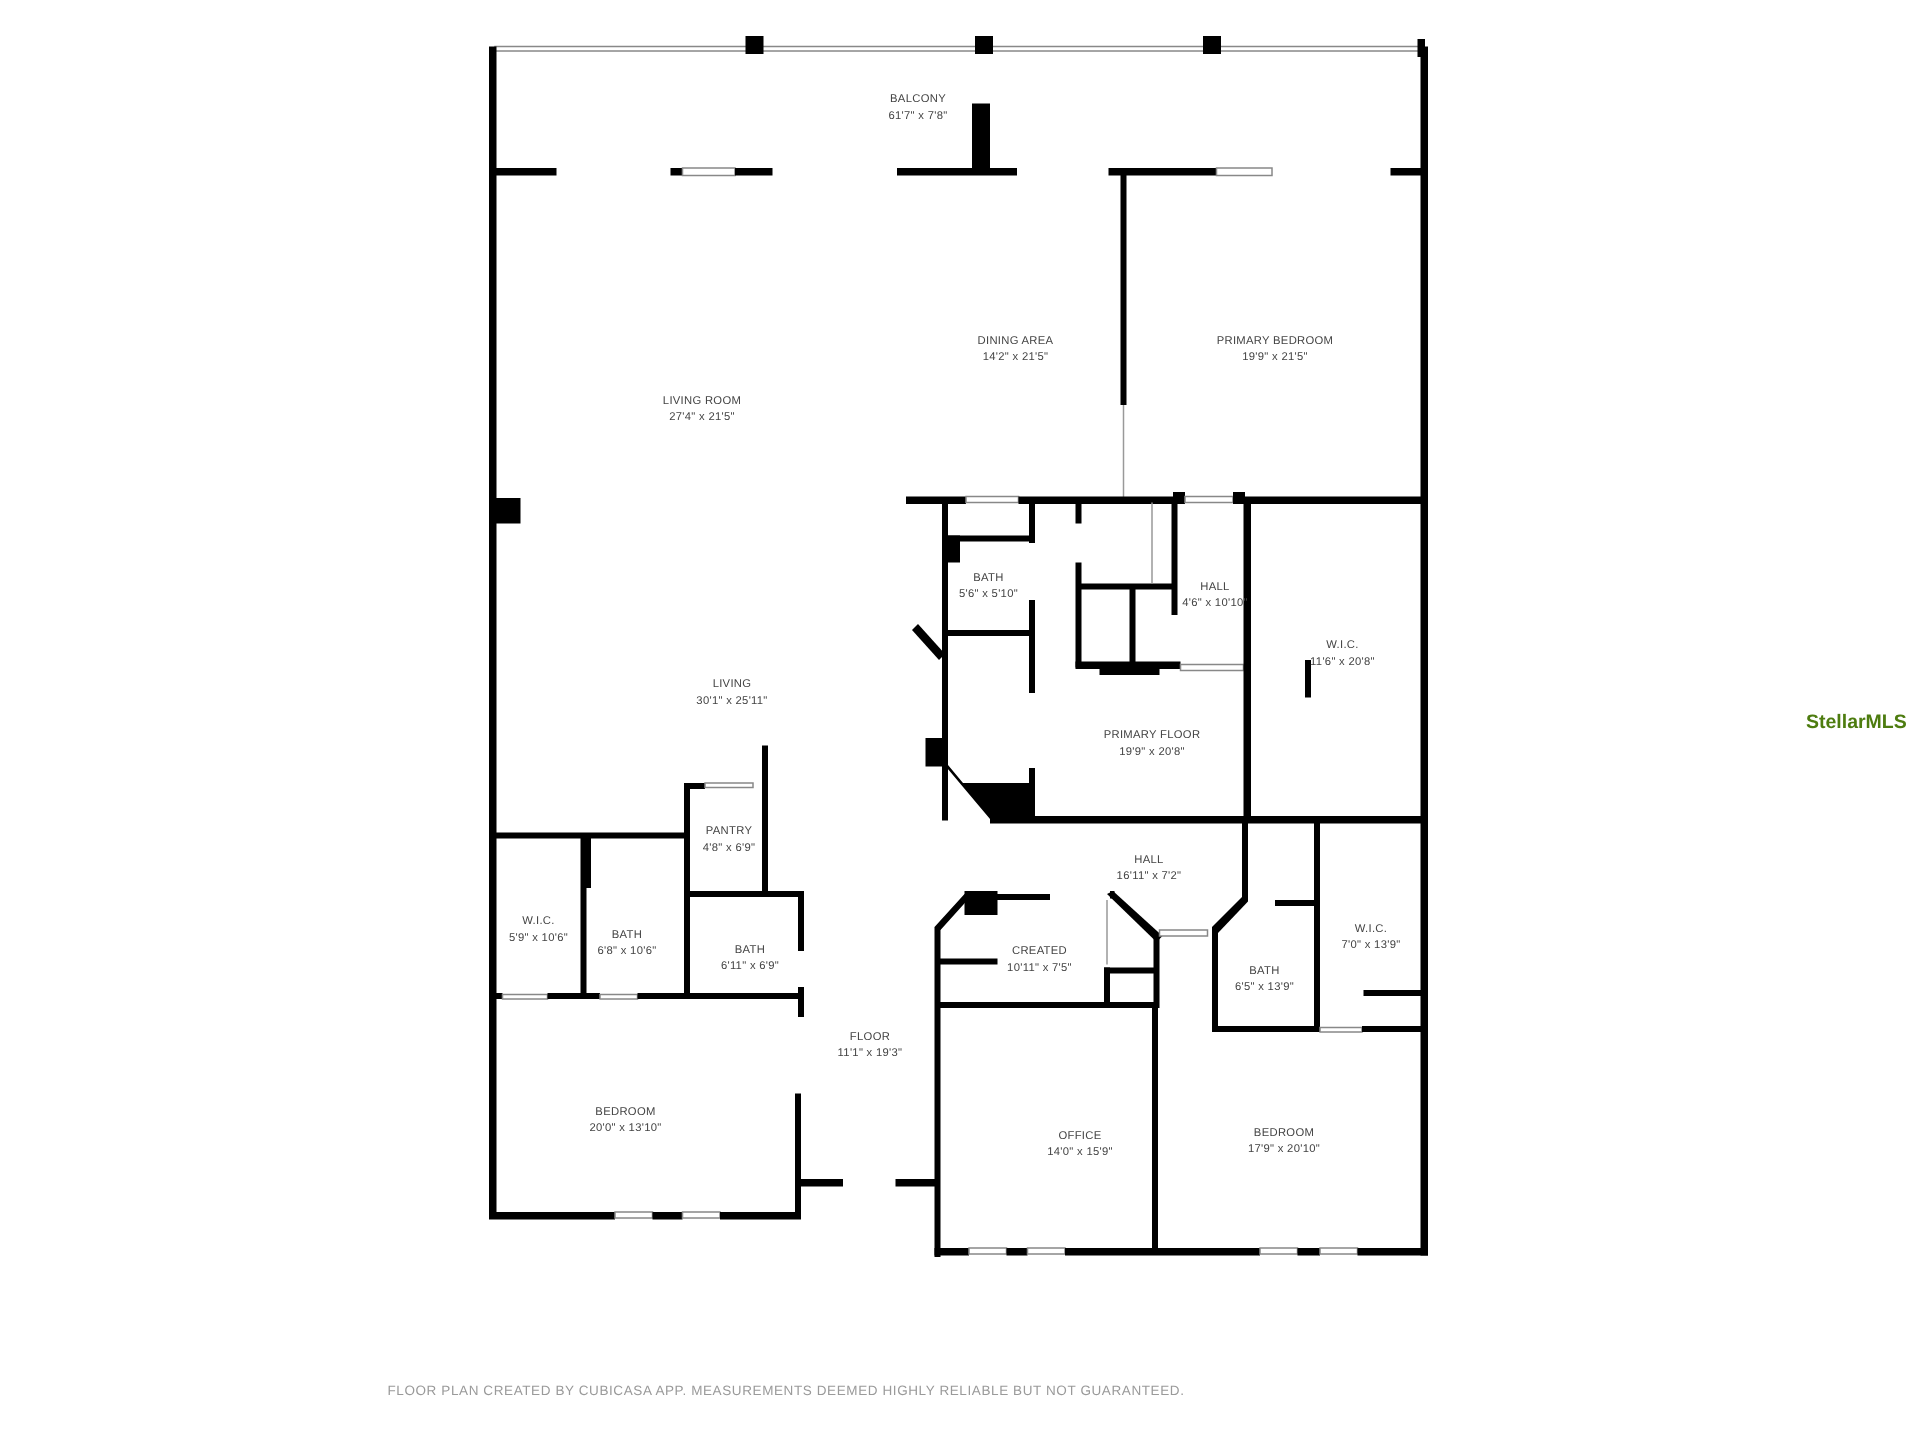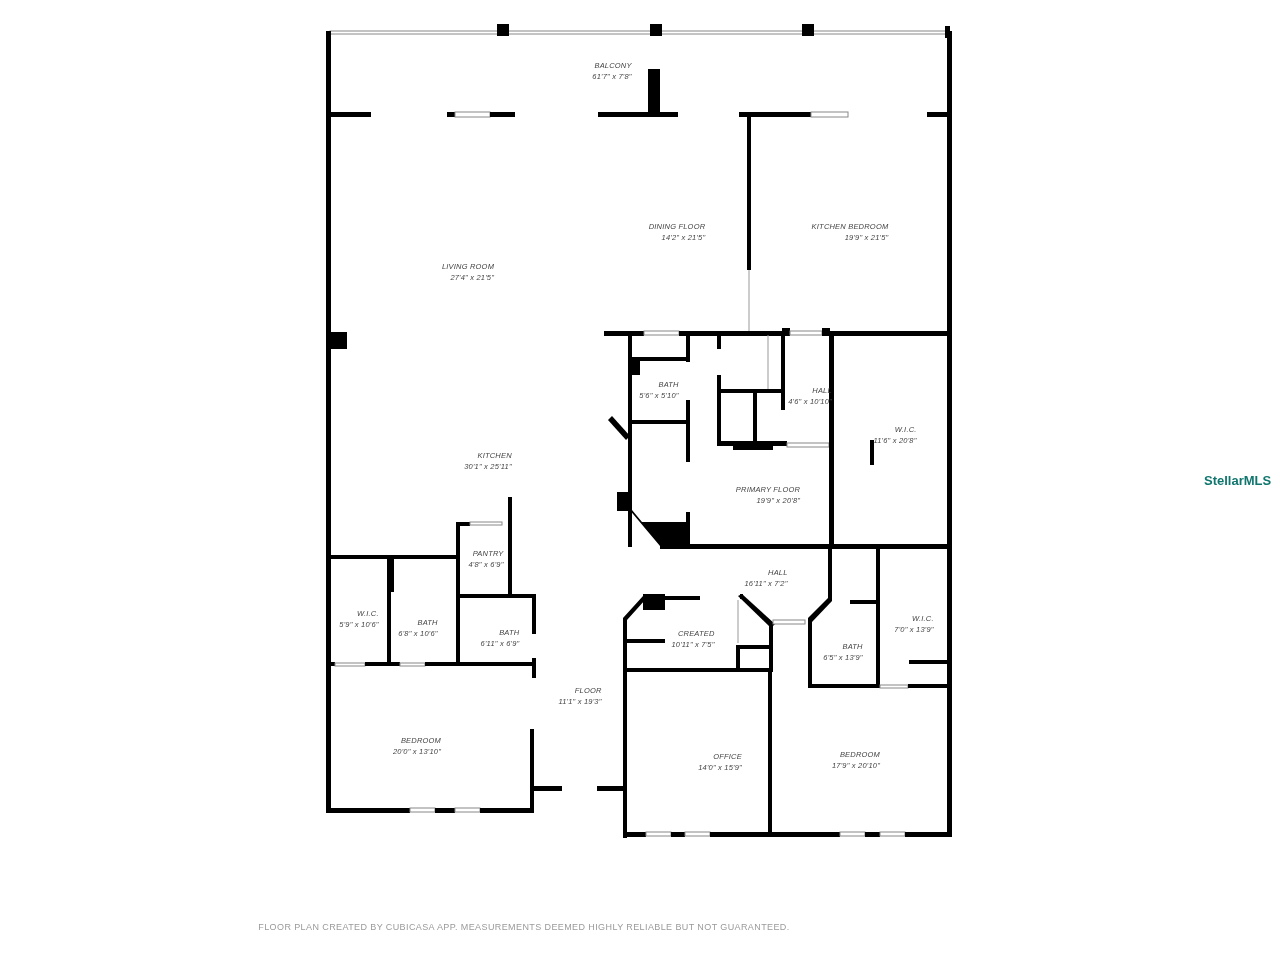--- a/index.html
+++ b/index.html
@@ -1,24 +1,24 @@
 <!DOCTYPE html>
 <html><head>
 <meta charset="utf-8">
 <style>
   html, body { margin:0; padding:0; background:#ffffff; }
   body { width:1280px; height:960px; position:relative; overflow:hidden; font-family:"Liberation Sans", sans-serif; }
   svg.plan { position:absolute; left:0; top:0; width:1280px; height:960px; }
   .wall { fill:#000; }
   .win { fill:#fff; stroke:#888; stroke-width:1; }
   .thin { stroke:#999; stroke-width:1; fill:none; }
-  .lbl { position:absolute; transform:translate(-50%, 0); text-align:right; color:#444; font-size:7.5px; line-height:11px; white-space:nowrap; letter-spacing:0.2px;font-style:italic; }
+  .lbl { position:absolute; transform:translate(-50%, 0); text-align:center; color:#444; font-size:7.5px; line-height:11px; white-space:nowrap; letter-spacing:0.2px; }
   .lbl .dim { display:block; }
   .footer { position:absolute; left:0; width:1048px; top:922px; text-align:center; font-size:9px; color:#9a9a9a; letter-spacing:0.4px; }
-  .wm { position:absolute; left:1204px; top:473px; font-size:13px; color:#0f766e; font-weight:bold; }
+  .wm { position:absolute; left:1204px; top:473px; font-size:13px; color:#4d7c0f; font-weight:bold; }
 </style>
 </head>
 <body>
 
 <svg class="plan" viewBox="0 0 1280 960">
 
   <rect class="win" x="330" y="31" width="616" height="3"></rect>
   <rect class="wall" x="497" y="24" width="12" height="12"></rect>
   <rect class="wall" x="650" y="24" width="12" height="12"></rect>
   <rect class="wall" x="802" y="24" width="12" height="12"></rect>
@@ -134,26 +134,26 @@
   <rect class="wall" x="530" y="729" width="4" height="83"></rect>
   <rect class="wall" x="326" y="808" width="84" height="5"></rect>
   <rect class="win" x="410" y="808" width="25" height="4"></rect>
   <rect class="wall" x="435" y="808" width="20" height="5"></rect>
   <rect class="win" x="455" y="808" width="25" height="4"></rect>
   <rect class="wall" x="480" y="808" width="54" height="5"></rect>
 </svg>
 
 <div class="lbl" style="left:612px;top:60px;"><span>BALCONY</span><span class="dim">61'7" x 7'8"</span></div>
 <div class="lbl" style="left:468px;top:221px;margin-top:40px;"><span>LIVING ROOM</span><span class="dim">27'4" x 21'5"</span></div>
-<div class="lbl" style="left:677px;top:221px;"><span>DINING FLOOR</span><span class="dim">14'2" x 21'5"</span></div>
-<div class="lbl" style="left:850px;top:221px;"><span>KITCHEN BEDROOM</span><span class="dim">19'9" x 21'5"</span></div>
+<div class="lbl" style="left:677px;top:221px;"><span>DINING AREA</span><span class="dim">14'2" x 21'5"</span></div>
+<div class="lbl" style="left:850px;top:221px;"><span>PRIMARY BEDROOM</span><span class="dim">19'9" x 21'5"</span></div>
 <div class="lbl" style="left:659px;top:379px;"><span>BATH</span><span class="dim">5'6" x 5'10"</span></div>
 <div class="lbl" style="left:810px;top:385px;"><span>HALL</span><span class="dim">4'6" x 10'10"</span></div>
 <div class="lbl" style="left:895px;top:424px;"><span>W.I.C.</span><span class="dim">11'6" x 20'8"</span></div>
-<div class="lbl" style="left:488px;top:450px;"><span>KITCHEN</span><span class="dim">30'1" x 25'11"</span></div>
+<div class="lbl" style="left:488px;top:450px;"><span>LIVING</span><span class="dim">30'1" x 25'11"</span></div>
 <div class="lbl" style="left:768px;top:484px;"><span>PRIMARY FLOOR</span><span class="dim">19'9" x 20'8"</span></div>
 <div class="lbl" style="left:486px;top:548px;"><span>PANTRY</span><span class="dim">4'8" x 6'9"</span></div>
 <div class="lbl" style="left:766px;top:567px;"><span>HALL</span><span class="dim">16'11" x 7'2"</span></div>
 <div class="lbl" style="left:359px;top:608px;"><span>W.I.C.</span><span class="dim">5'9" x 10'6"</span></div>
 <div class="lbl" style="left:418px;top:617px;"><span>BATH</span><span class="dim">6'8" x 10'6"</span></div>
 <div class="lbl" style="left:500px;top:627px;"><span>BATH</span><span class="dim">6'11" x 6'9"</span></div>
 <div class="lbl" style="left:693px;top:628px;"><span>CREATED</span><span class="dim">10'11" x 7'5"</span></div>
 <div class="lbl" style="left:843px;top:641px;"><span>BATH</span><span class="dim">6'5" x 13'9"</span></div>
 <div class="lbl" style="left:914px;top:613px;"><span>W.I.C.</span><span class="dim">7'0" x 13'9"</span></div>
 <div class="lbl" style="left:580px;top:685px;"><span>FLOOR</span><span class="dim">11'1" x 19'3"</span></div>

